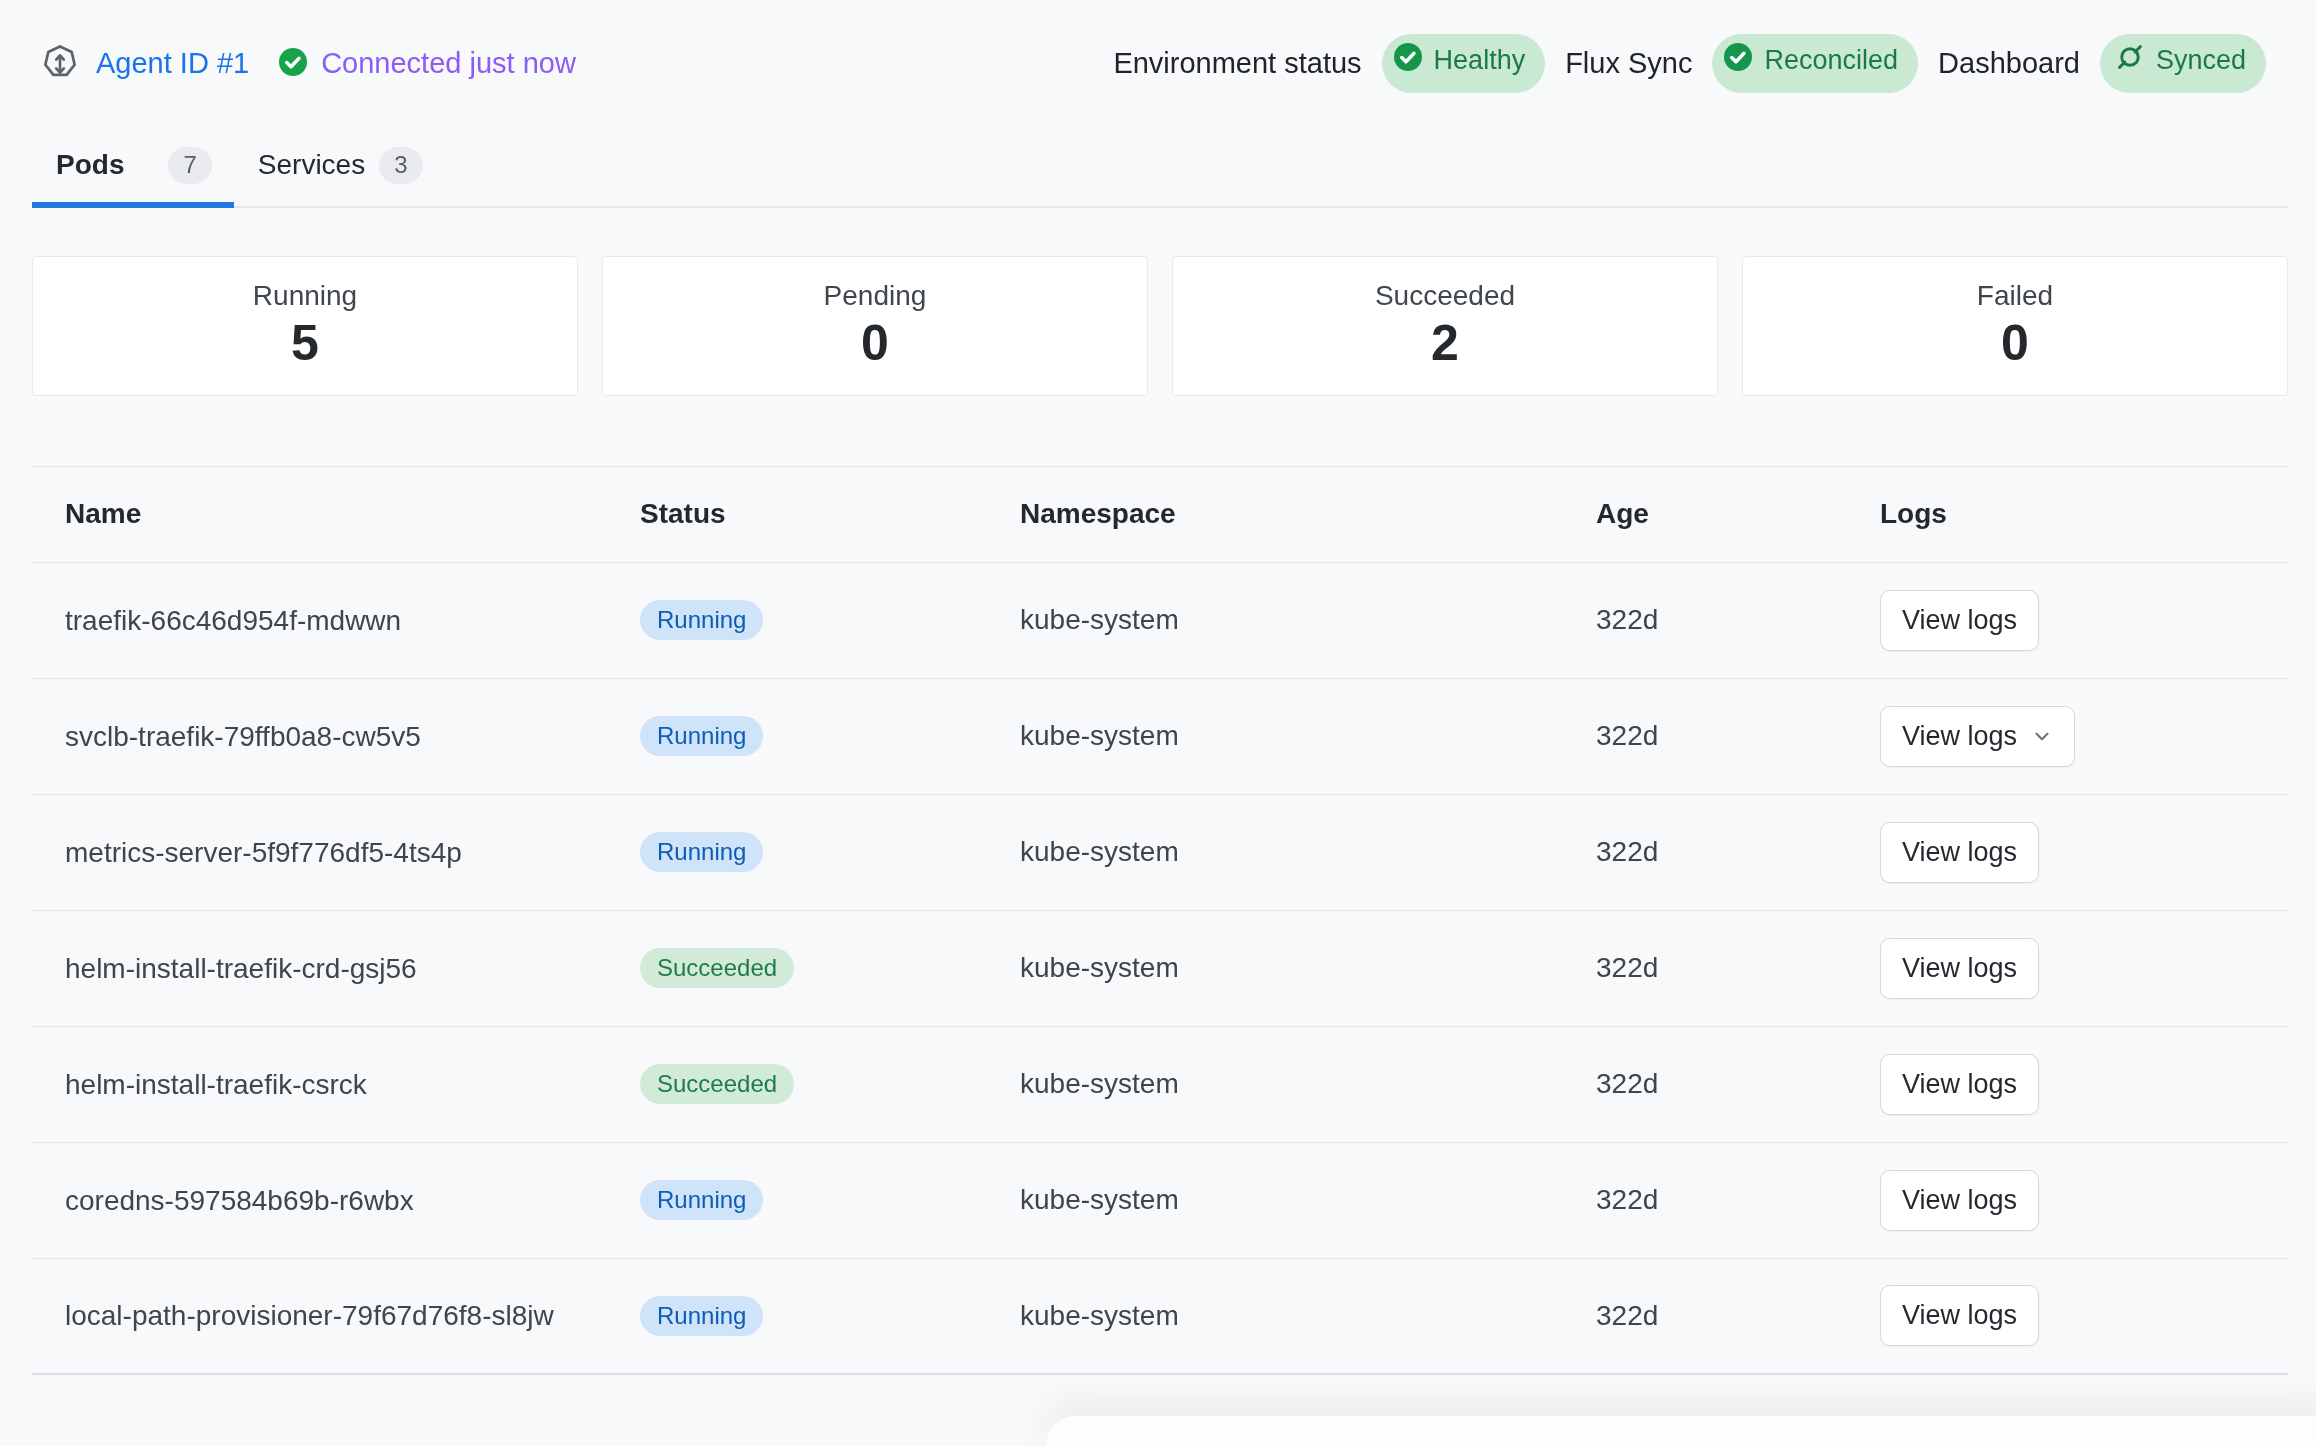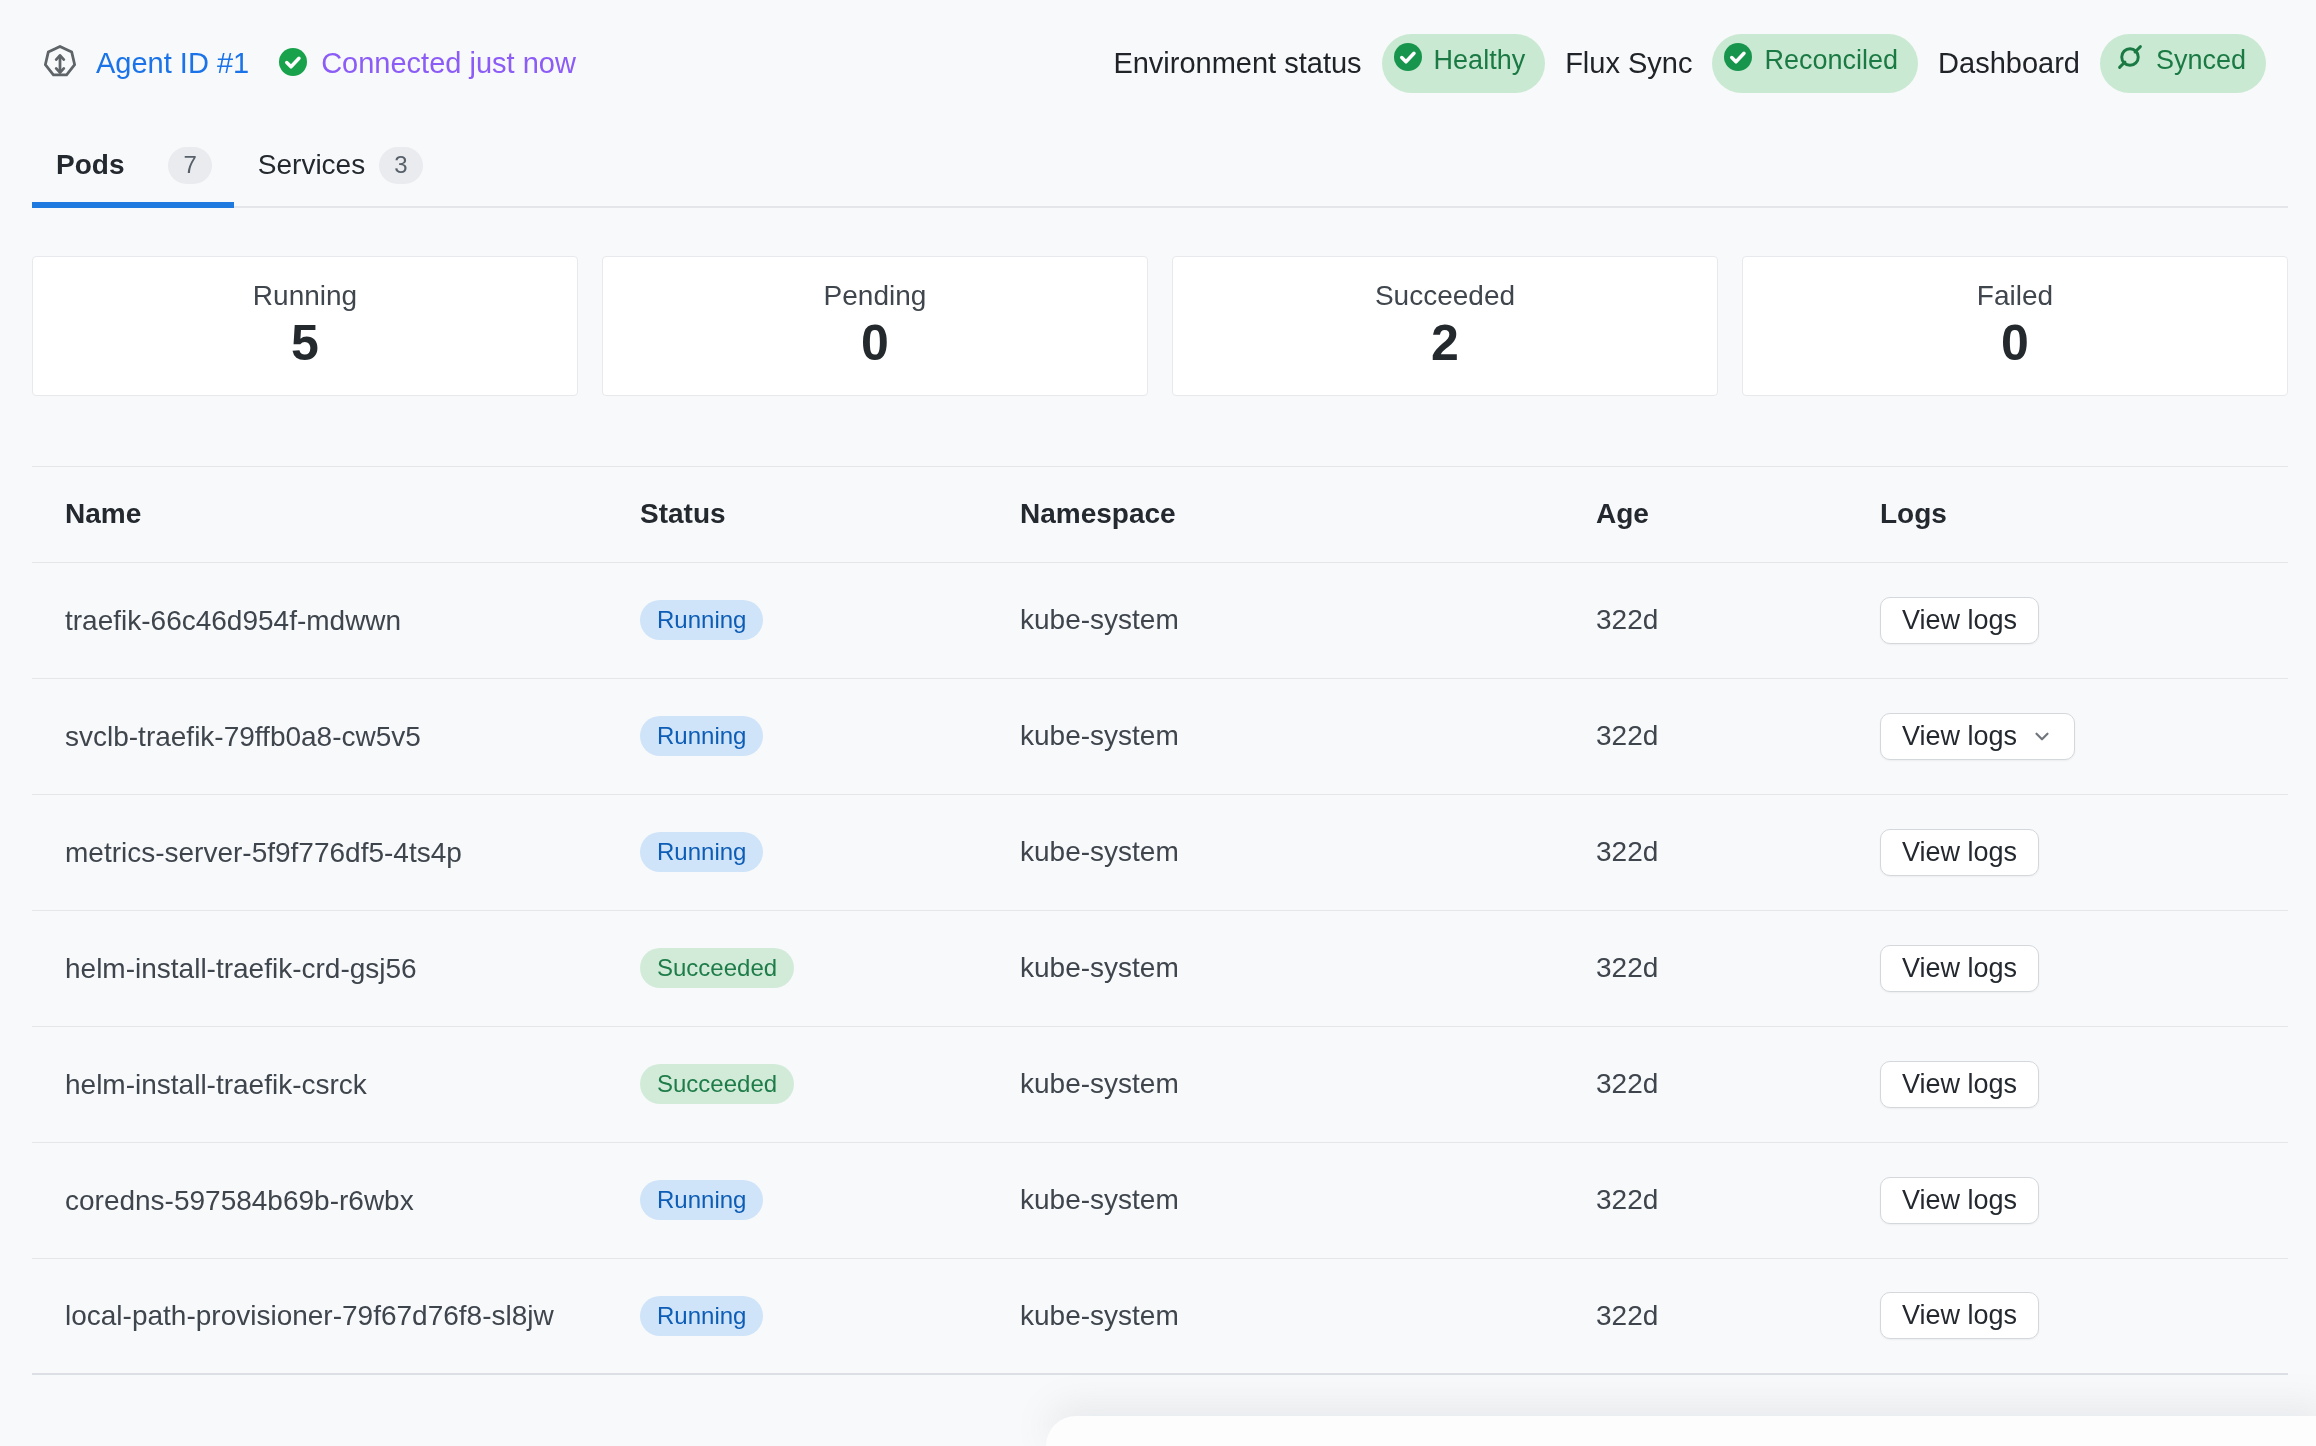--- a/index.html
+++ b/index.html
@@ -94,21 +94,21 @@
   }
   .trow:last-child { border-bottom:2px solid #dcdfe3; }
   .name-cell { max-width:500px; line-height:1.4; padding:18px 0; }
   .status-badge {
     display:inline-block; padding:6px 17px; border-radius:999px; font-size:24px;
   }
   .status-blue  { background:#cfe4f9; color:#0d5cb5; }
   .status-green { background:#d2ebd9; color:#1e7c48; }
   .logs-btn {
     display:inline-flex; align-items:center; gap:14px;
-    height:47px; padding:0 21px;
+    height:61px; padding:0 21px;
     background:#ffffff; border:1.5px solid #d4d8dc; border-radius:10px;
     font-family:inherit; font-size:27px; color:#24292f;
     box-shadow:0 1px 2px rgba(16,24,40,.05);
     cursor:pointer;
   }
   .logs-btn .chev { display:inline-flex; }
 
   
   .bottom-sheet {
     position:absolute; left:1046px; right:-10px; bottom:-6px; height:36px;

